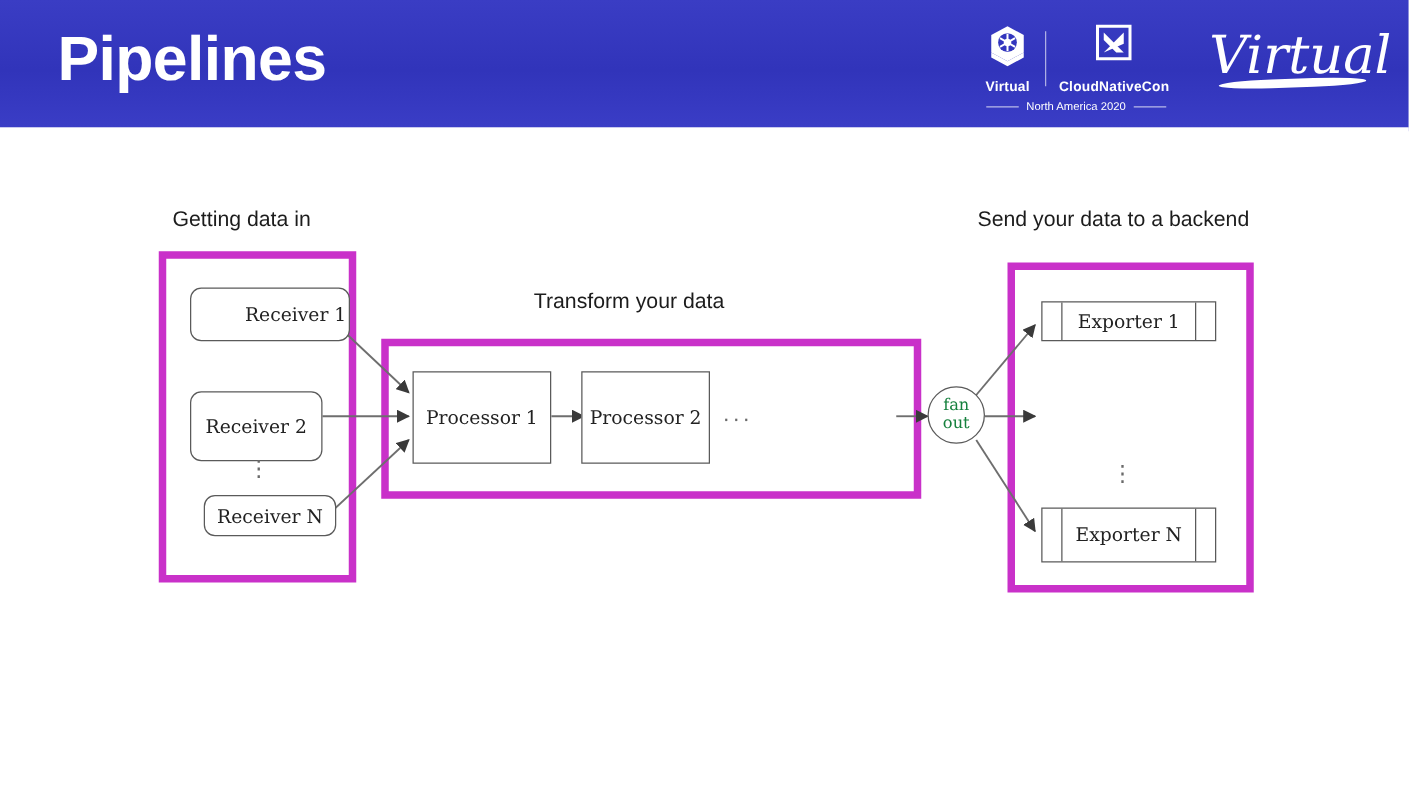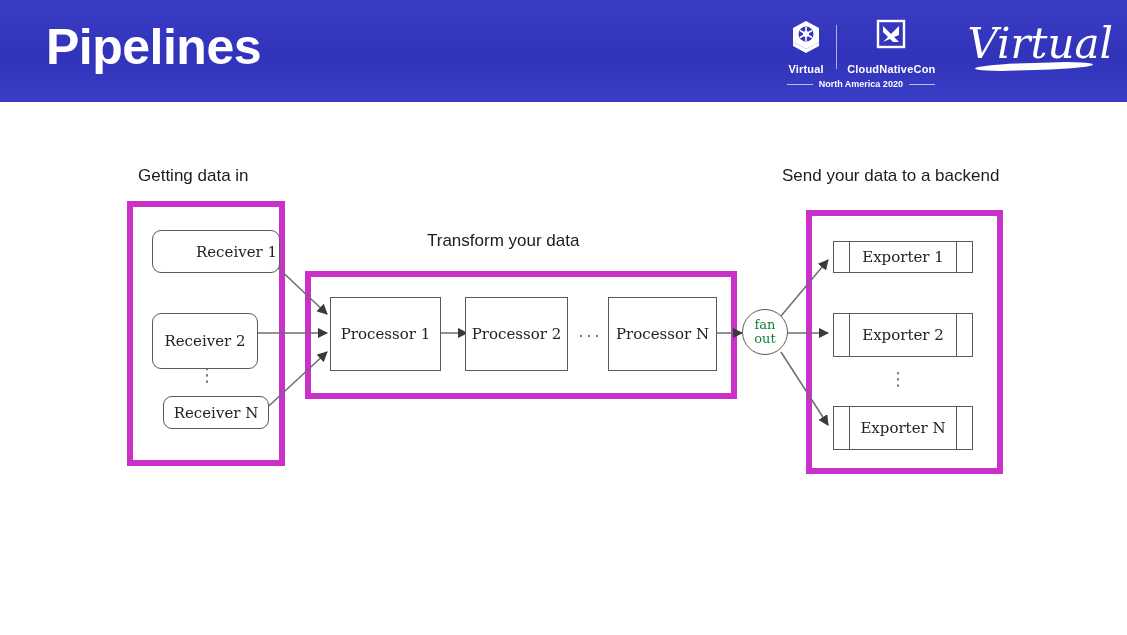--- a/index.html
+++ b/index.html
@@ -87,21 +87,21 @@
     justify-content: center;
   }
   .kc-rule {
     height: 1px;
     width: 26px;
     background: rgba(255,255,255,.65);
   }
   .kc-sub-text {
     color: #ffffff;
     font-size: 9px;
-    font-weight: bold;
+    font-weight: normal;
     padding: 0 6px;
     white-space: nowrap;
   }
   .virtual-word {
     color: #ffffff;
     font-family: "DejaVu Serif", serif;
     font-style: italic;
     font-size: 42px;
     line-height: 44px;
     margin-left: 22px;
@@ -292,25 +292,23 @@
   </svg>
 
   <div class="node rounded" style="left:152px; top:128px; width:128px; height:43px;padding-left:41px;">Receiver 1</div>
   <div class="node rounded" style="left:152px; top:211px; width:106px; height:56px;">Receiver 2</div>
   <div class="vdots" style="left:198px; top:264px;">⋮</div>
   <div class="node rounded" style="left:152px; top:294px; width:106px; height:33px;margin-left:11px;">Receiver N</div>
 
   <div class="node sharp" style="left:330px; top:195px; width:111px; height:74px;">Processor 1</div>
   <div class="node sharp" style="left:465px; top:195px; width:103px; height:74px;">Processor 2</div>
   <div class="hdots" style="left:578px; top:224px;">···</div>
-  <div class="node sharp" style="left:608px; top:195px; width:109px; height:74px;">Processor N</div>
 
   <div class="fanout" style="left:742px; top:207px; width:46px; height:46px;">
     <span>fan</span>
     <span>out</span>
   </div>
 
   <div class="node sharp process" style="left:833px; top:139px; width:140px; height:32px;">Exporter 1</div>
-  <div class="node sharp process" style="left:833px; top:211px; width:140px; height:44px;">Exporter 2</div>
   <div class="vdots" style="left:889px; top:268px;">⋮</div>
   <div class="node sharp process" style="left:833px; top:304px; width:140px; height:44px;">Exporter N</div>
 
 </div>
 
 </body></html>

